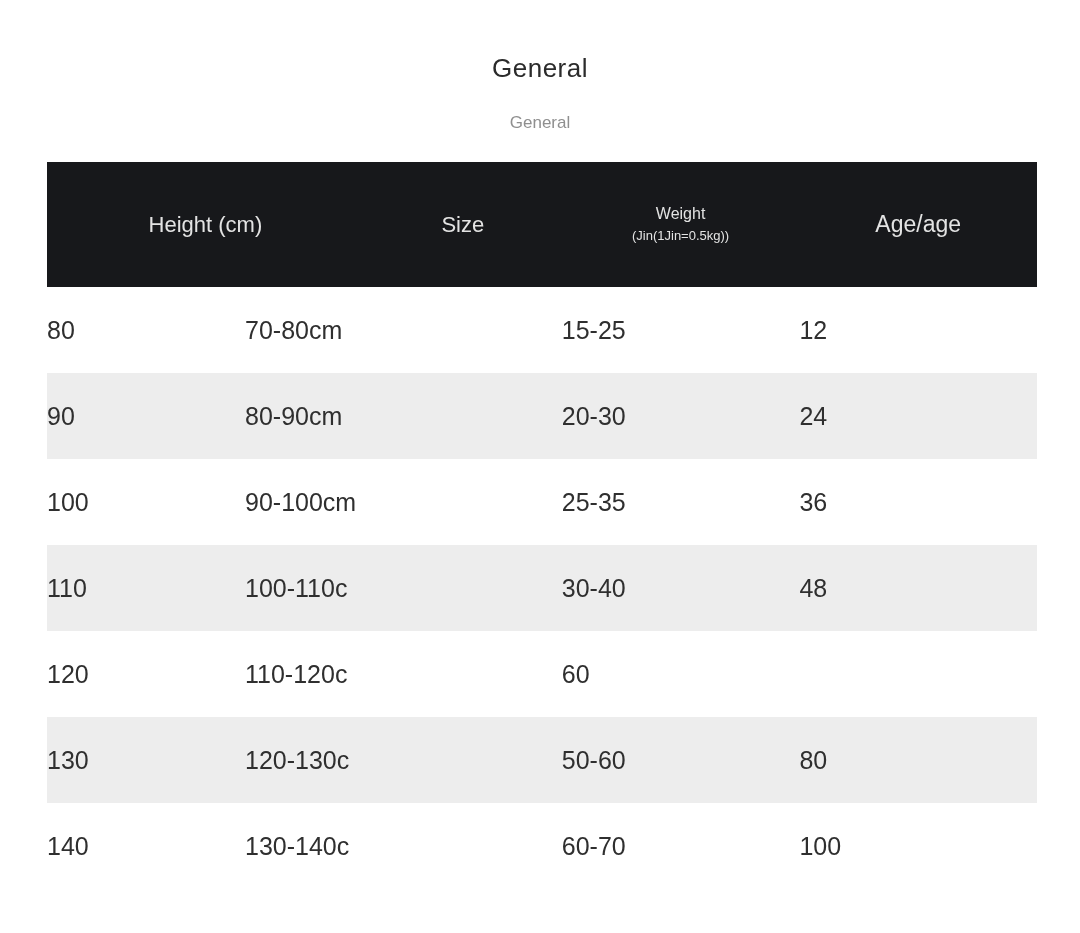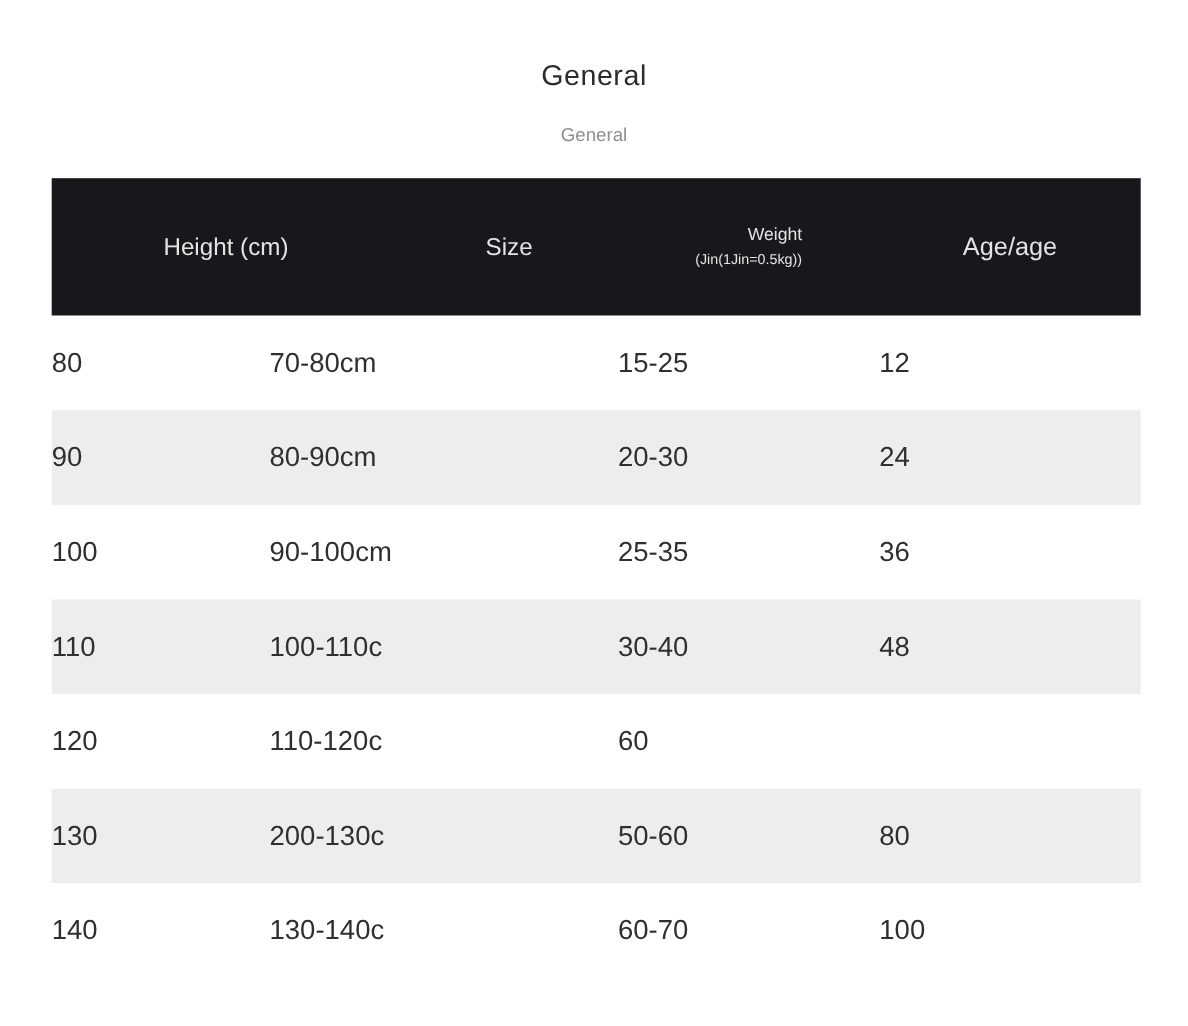--- a/index.html
+++ b/index.html
@@ -55,21 +55,21 @@
     font-size: 22px;
     font-weight: 400;
   }
   .th.col4 { font-size: 23px; }
   .col1 { width: 20%; }
   .col2 { width: 32%; }
   .col3 { width: 24%; }
   .col4 { width: 24%; }
   .weight-block {
     display: inline-block;
-    text-align: right;
+    text-align: center;
     font-size: 16px;
     line-height: 1.35;
   }
   .weight-sub {
     font-size: 13px;
   }
   .tr {
     display: flex;
     align-items: center;
     height: 86px;
@@ -135,21 +135,21 @@
     </div>
 
     <div class="tr">
       <div class="td col1">120</div>
       <div class="td col2">110-120c</div>
       <div class="td col4">60</div>
     </div>
 
     <div class="tr striped">
       <div class="td col1">130</div>
-      <div class="td col2">200-130c</div>
+      <div class="td col2">120-130c</div>
       <div class="td col3">50-60</div>
       <div class="td col4">80</div>
     </div>
 
     <div class="tr">
       <div class="td col1">140</div>
       <div class="td col2">130-140c</div>
       <div class="td col3">60-70</div>
       <div class="td col4">100</div>
     </div>

